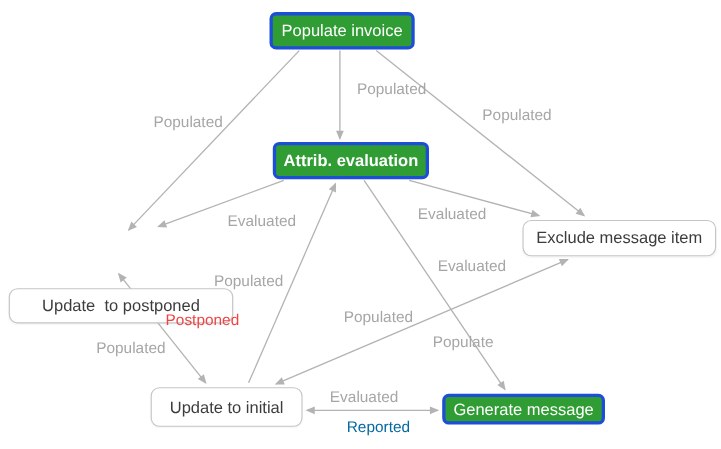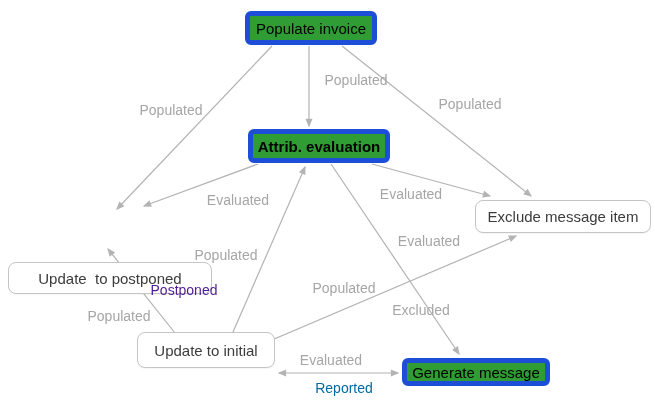--- a/index.html
+++ b/index.html
@@ -15,22 +15,22 @@
     position:absolute;
     display:flex;align-items:center;justify-content:center;
     box-sizing:border-box;
     font-size:15px;
     border-radius:6px;
     cursor:default;
   }
   .node .node-label{white-space:pre;}
   .node.action{
     background:#2f9d33;
-    border:5px solid #1d4ed8;
-    color:#000000;
+    border:3px solid #1d4ed8;
+    color:#ffffff;
   }
   .node.state{
     background:#ffffff;
     border:1px solid #c5c5c5;
     color:#3c3c3c;
     border-radius:8px;
     box-shadow:0 1px 1px rgba(0,0,0,0.04);
   }
   .edge-label{
     position:absolute;
@@ -70,35 +70,35 @@
       </div>
       <div class="node action" style="left: 248px; top: 129px; width: 142px; height: 34px; font-weight: bold;">
         <span class="node-label">Attrib. evaluation</span>
       </div>
       <div class="node state" style="left: 8px; top: 214px; width: 204px; height: 32px; margin-top: 48px;">
         <span class="node-label">Update  to postponed</span>
       </div>
       <div class="node state" style="left: 475px; top: 200px; width: 176px; height: 33px;">
         <span class="node-label">Exclude message item</span>
       </div>
-      <div class="node state" style="left: 137px; top: 332px; width: 138px; height: 36px;">
+      <div class="node state" style="left: 137px; top: 352px; width: 138px; height: 36px;">
         <span class="node-label">Update to initial</span>
       </div>
       <div class="node action" style="left: 402px; top: 358px; width: 148px; height: 28px;">
         <span class="node-label">Generate message</span>
       </div>
     </div>
   <div id="label-layer">
       <div class="edge-label" style="left: 356px; top: 80px; color: rgb(166, 166, 166);">Populated</div>
       <div class="edge-label" style="left: 171px; top: 110px; color: rgb(166, 166, 166);">Populated</div>
       <div class="edge-label" style="left: 470px; top: 104px; color: rgb(166, 166, 166);">Populated</div>
       <div class="edge-label" style="left: 238px; top: 200px; color: rgb(166, 166, 166);">Evaluated</div>
       <div class="edge-label" style="left: 411px; top: 194px; color: rgb(166, 166, 166);">Evaluated</div>
       <div class="edge-label" style="left: 429px; top: 241px; color: rgb(166, 166, 166);">Evaluated</div>
       <div class="edge-label" style="left: 226px; top: 255px; color: rgb(166, 166, 166);">Populated</div>
-      <div class="edge-label" style="left: 184px; top: 290px; color: #4c1d95;">Postponed</div>
+      <div class="edge-label" style="left: 184px; top: 290px; color: #ef4444;">Postponed</div>
       <div class="edge-label" style="left: 119px; top: 316px; color: rgb(166, 166, 166);">Populated</div>
       <div class="edge-label" style="left: 344px; top: 288px; color: rgb(166, 166, 166);">Populated</div>
-      <div class="edge-label" style="left: 421px; top: 310px; color: rgb(166, 166, 166);">Excluded</div>
+      <div class="edge-label" style="left: 421px; top: 310px; color: rgb(166, 166, 166);">Populate</div>
       <div class="edge-label" style="left: 331px; top: 360px; color: rgb(166, 166, 166);">Evaluated</div>
       <div class="edge-label" style="left: 344px; top: 388px; color: #0369a1;">Reported</div>
     </div>
 </div>
 
 </body></html>

